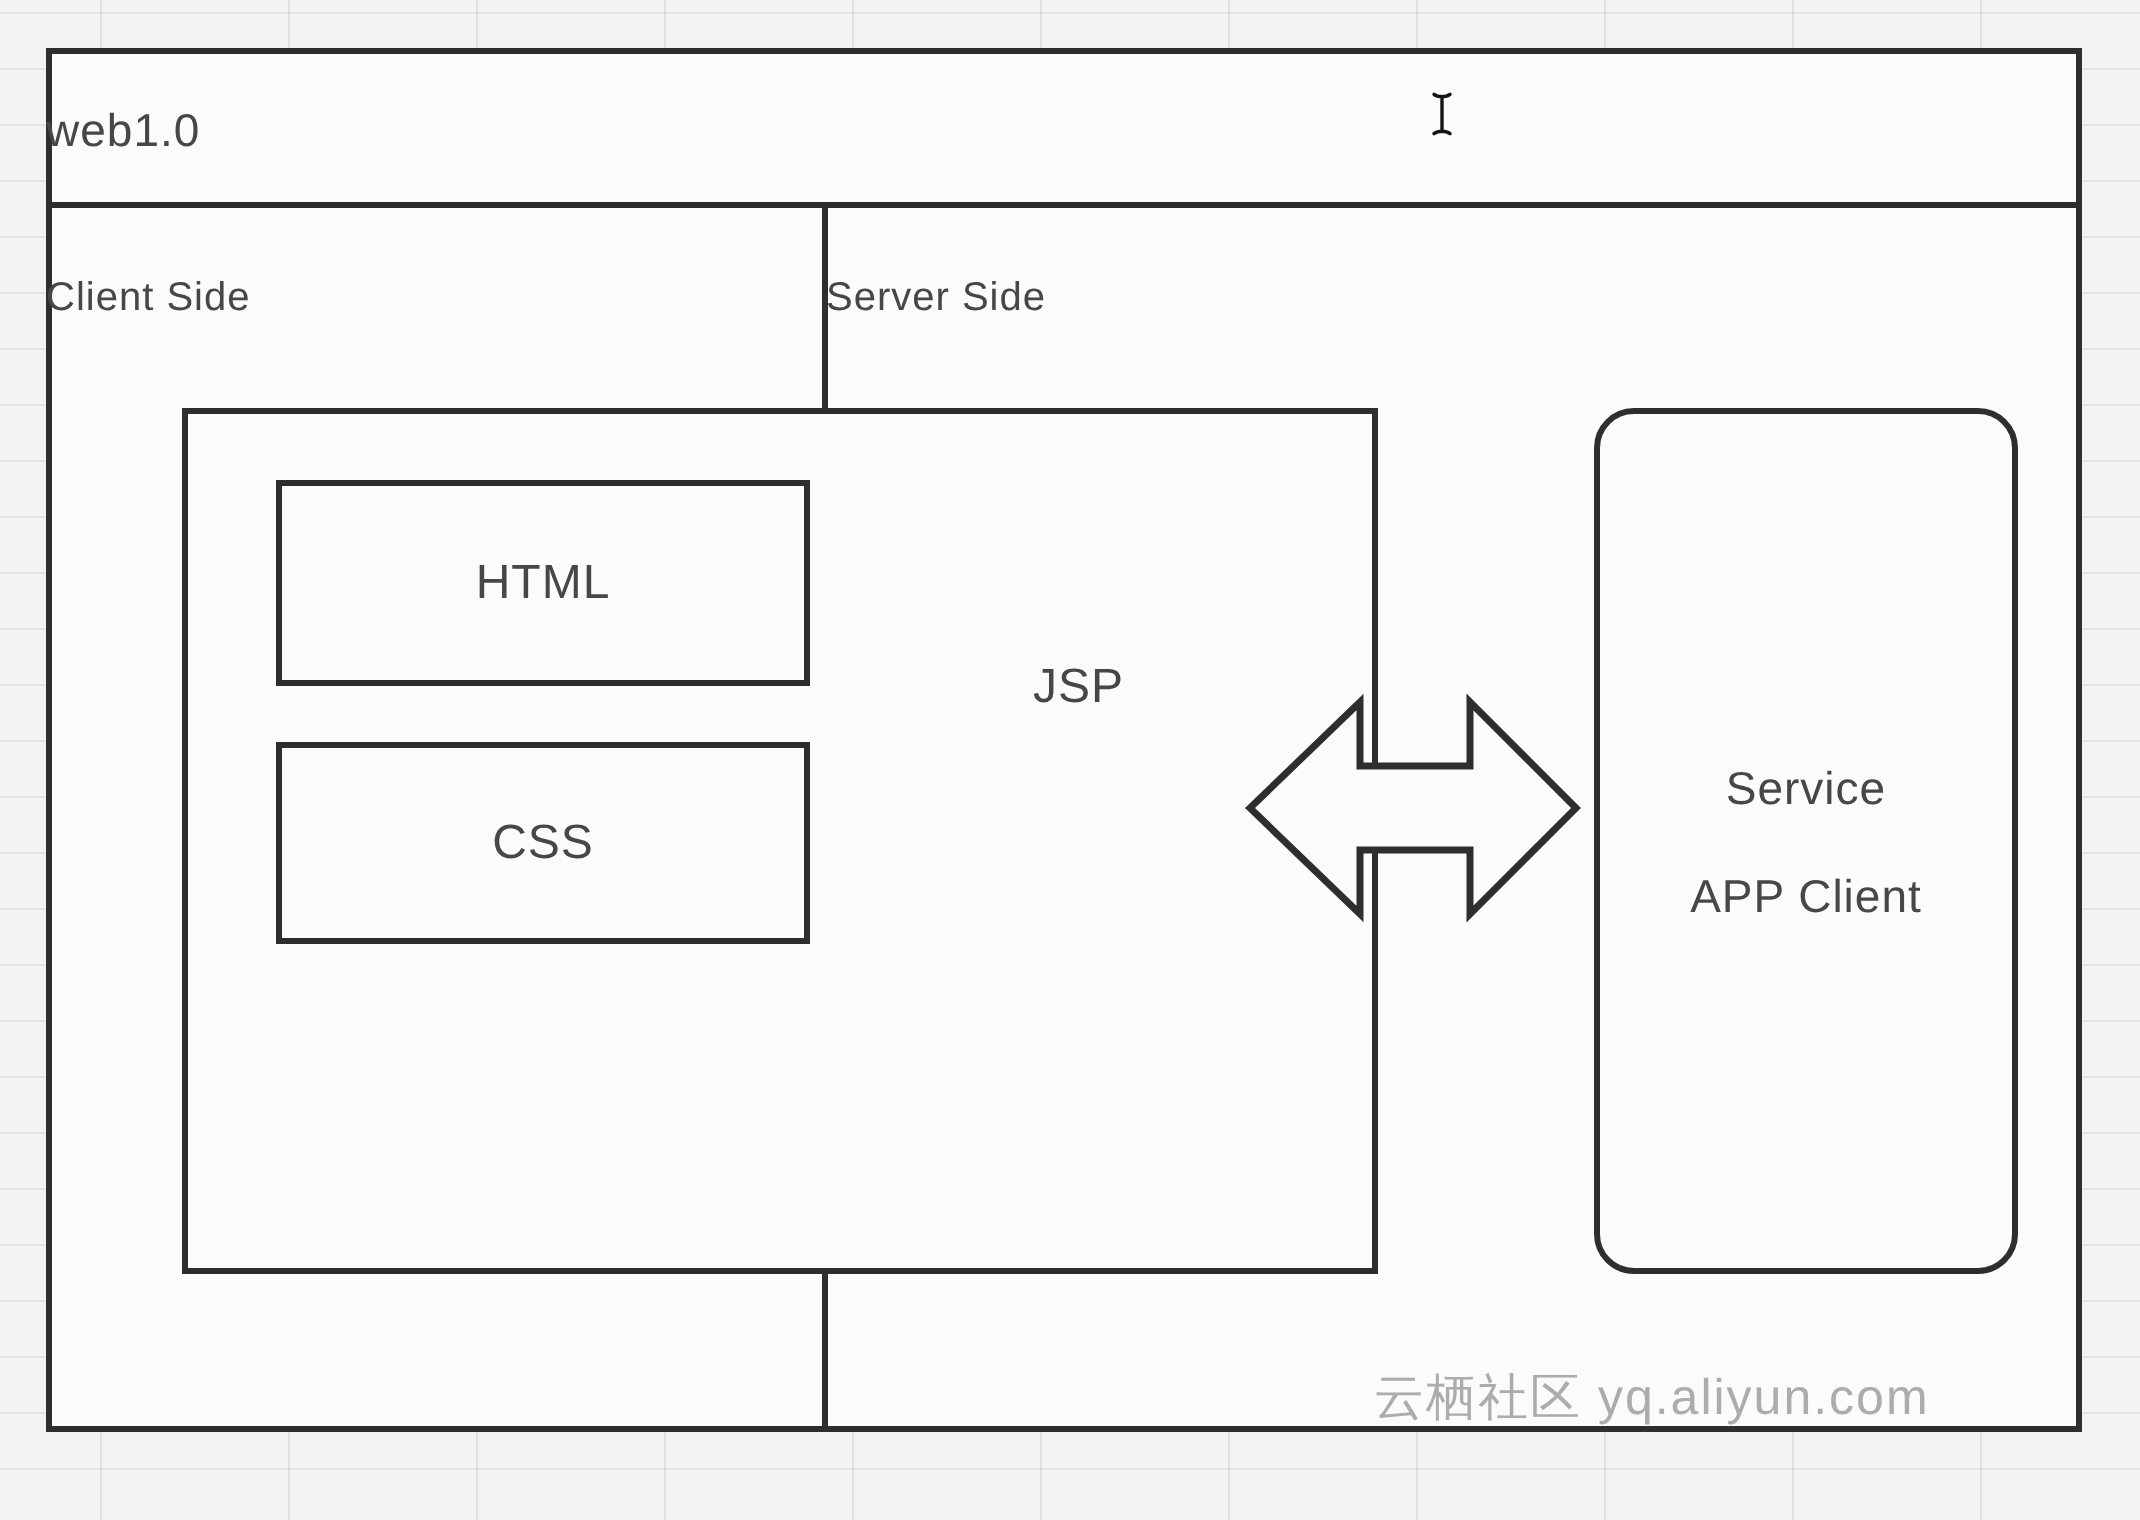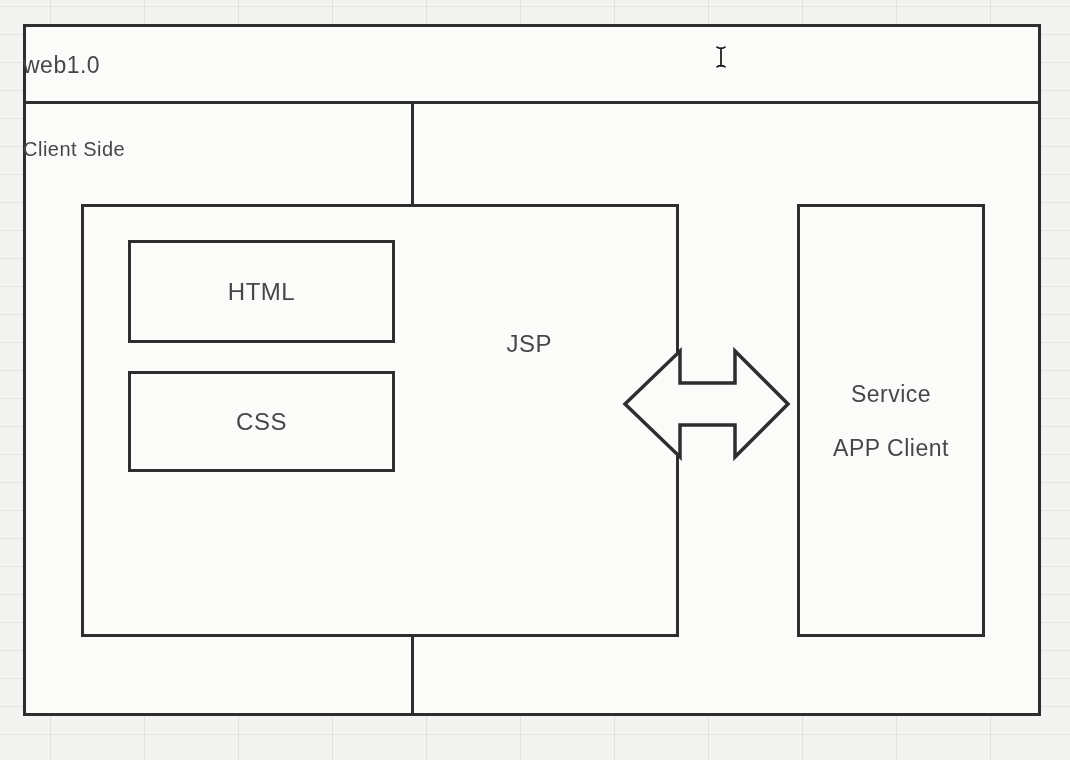--- a/index.html
+++ b/index.html
@@ -34,32 +34,32 @@
     top:134px; height:30px; line-height:30px; text-align:left;
     font-size:20px; letter-spacing:0.5px; z-index:2;
   }
   .client-label { left:23px;  width:390px; }
   .server-label { left:413px; width:628px; }
   .shape-box {
     border:3px solid #2e2e2e; background:#fbfbf9; z-index:3;
     display:flex; align-items:center; justify-content:center;
     font-size:24px; letter-spacing:0.5px;
   }
-  .jsp-box  { left:81px;  top:204px; width:598px; height:433px; display:block; }
+  .jsp-box  { left:91px;  top:204px; width:598px; height:433px; display:block; }
   .inner-box{ position:absolute; left:44px; width:267px; }
   .box-html { top:33px;  height:103px; }
   .box-css  { top:164px; height:101px; }
   .box-js   { top:289px; height:99px; }
   .jsp-label{
     position:absolute; left:368px; top:122px; width:100px; height:30px;
     line-height:30px; text-align:right; font-size:24px; letter-spacing:0.5px;
   }
   .service-box {
-    left:797px; top:204px; width:188px; height:433px;
-    flex-direction:column; font-size:23px;
+    left:797px; top:204px; width:212px; height:433px;
+    flex-direction:column; font-size:23px;border-radius:20px;
   }
   .service-box .line { line-height:54px; height:54px; }
   .arrow-svg { left:618px; top:343px; z-index:3; }
   .cursor-svg { left:714px; top:45px; z-index:4; }
   .watermark {
     left:687px; top:684px; width:370px; height:30px; line-height:30px;
     font-size:25px; letter-spacing:1px; color:#9da09d; opacity:0.85;
     white-space:nowrap; z-index:4;
   }
   .bottom-rule-overlay { left:23px; top:713px; width:1018px; height:3px; z-index:5; }
@@ -69,20 +69,21 @@
 
 <div class="root">
 
   <div class="abs outer-rect"></div>
 
   <div class="abs diagram-title">web1.0</div>
   <div class="abs rule title-rule"></div>
 
   <div class="abs rule pane-divider"></div>
   <div class="abs pane-label client-label">Client Side</div>
+  <div class="abs pane-label server-label">Server Side</div>
 
   <div class="abs shape-box jsp-box">
     <div class="shape-box inner-box box-html">
       <span>HTML</span>
     </div>
     <div class="shape-box inner-box box-css">
       <span>CSS</span>
     </div>
     <div class="jsp-label">JSP</div>
   </div>
@@ -93,15 +94,16 @@
 
   <div class="abs shape-box service-box">
     <div class="line">Service</div>
     <div class="line">APP Client</div>
   </div>
 
   <svg class="abs cursor-svg" width="14" height="24" viewBox="0 0 14 24">
     <path d="M3 2.2 C5 3.8 9 3.8 11 2.2 M7 3.2 V20.8 M3 21.8 C5 20.2 9 20.2 11 21.8" stroke="#141414" stroke-width="1.7" fill="none" stroke-linecap="round"></path>
   </svg>
 
+  <div class="abs watermark">云栖社区 yq.aliyun.com</div>
   <div class="abs rule bottom-rule-overlay"></div>
 
 </div>
 
 </body></html>

